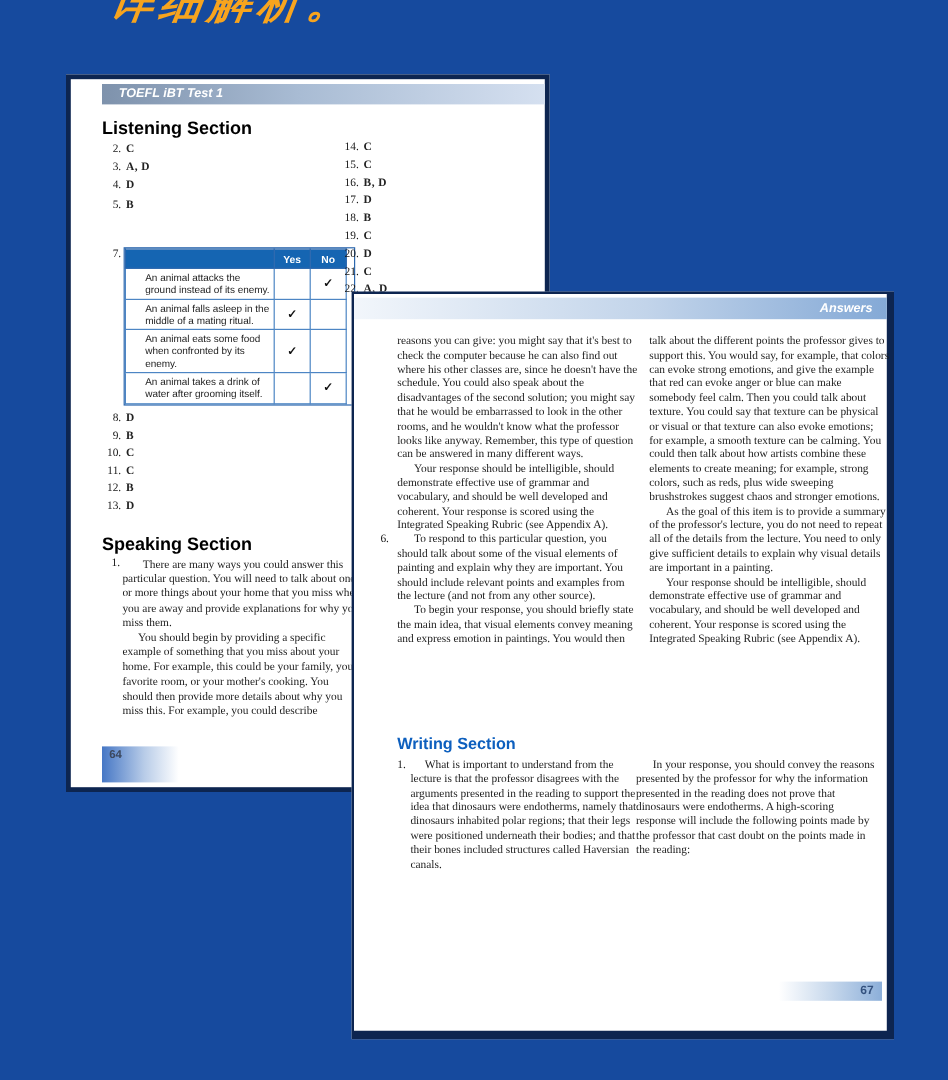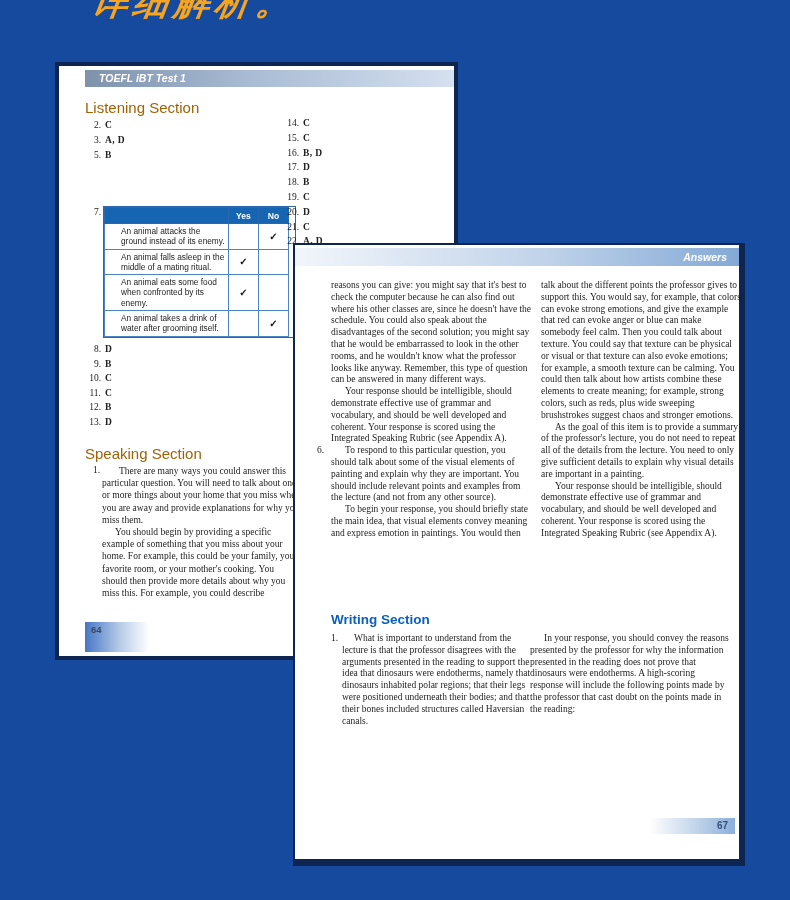--- a/index.html
+++ b/index.html
@@ -20,21 +20,21 @@
   .page{position:absolute;background:#ffffff;box-sizing:border-box;}
   .page-left{left:55px;top:62px;width:403px;height:598px;border:4px solid #0d2550;z-index:1;}
   .page-right{left:293px;top:243px;width:452px;height:623px;border:solid #0d2550;border-width:2px 6px 7px 2px;z-index:2;}
 
   
   .lp-header{
     position:absolute;left:26px;right:0;top:4px;height:17px;line-height:17px;
     background:linear-gradient(90deg,#7e92ac 0%,#a9bcd4 45%,#d5e0f0 100%);
     color:#ffffff;font-weight:bold;font-style:italic;font-size:10.5px;padding-left:14px;
   }
-  .sec-title{position:absolute;color:#a16207;font-weight:normal;font-size:15px;}
+  .sec-title{position:absolute;color:#000000;font-weight:bold;font-size:15px;}
   .lp-listening-title{left:26px;top:33px;}
   .lp-speaking-title{left:26px;top:379px;}
 
   .ans-col{position:absolute;}
   .lp-col1a{left:26px;top:52px;width:190px;}
   .lp-col1b{left:26px;top:276px;width:190px;}
   .lp-col2{left:224px;top:50px;width:160px;}
   .ans-row{font-family:"Liberation Serif",serif;font-size:9.5px;color:#1a1a1a;height:15.2px;line-height:15.2px;white-space:nowrap;}
   .lp-col1b .ans-row{height:14.6px;line-height:14.6px;}
   .lp-col2 .ans-row{height:14.8px;line-height:14.8px;}
@@ -99,20 +99,21 @@
   <div class="banner-text">详细解析。</div>
 </div>
 
 <div class="page page-left">
   <div class="lp-header">TOEFL iBT Test 1</div>
   <div class="sec-title lp-listening-title">Listening Section</div>
 
   <div class="ans-col lp-col1a">
     <div class="ans-row"><span class="num">2.</span><span class="ans">C</span></div>
     <div class="ans-row"><span class="num">3.</span><span class="ans">A, D</span></div>
+    <div class="ans-row"><span class="num">4.</span><span class="ans">D</span></div>
     <div class="ans-row"><span class="num">5.</span><span class="ans">B</span></div>
   </div>
 
   <div class="q7">
     <span class="q7-num">7.</span><table class="q7-table">
       <tbody>
           <tr>
         <th class="qtext"></th>
         <th>Yes</th>
         <th>No</th>

